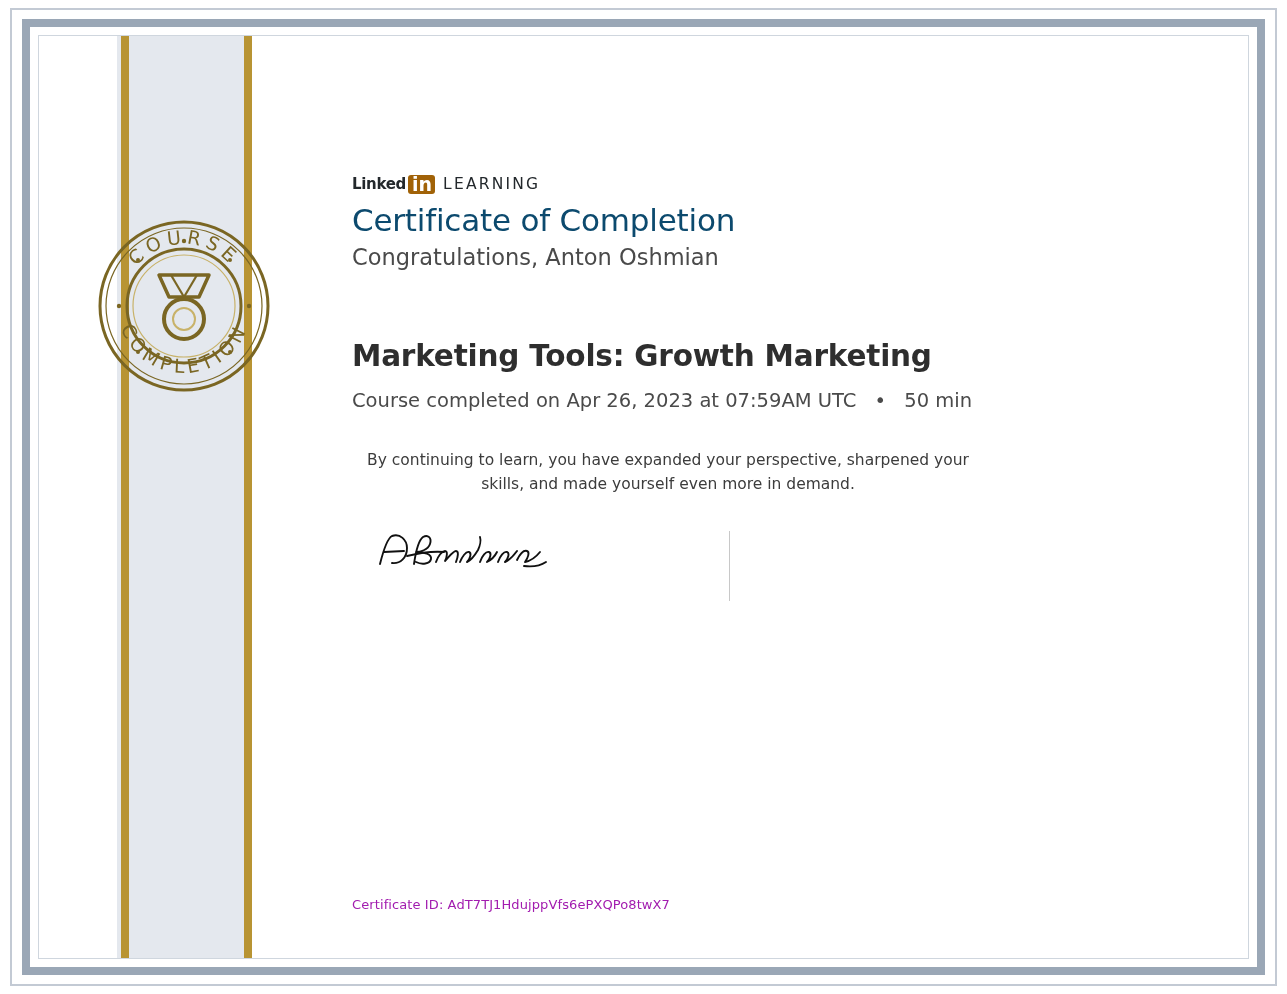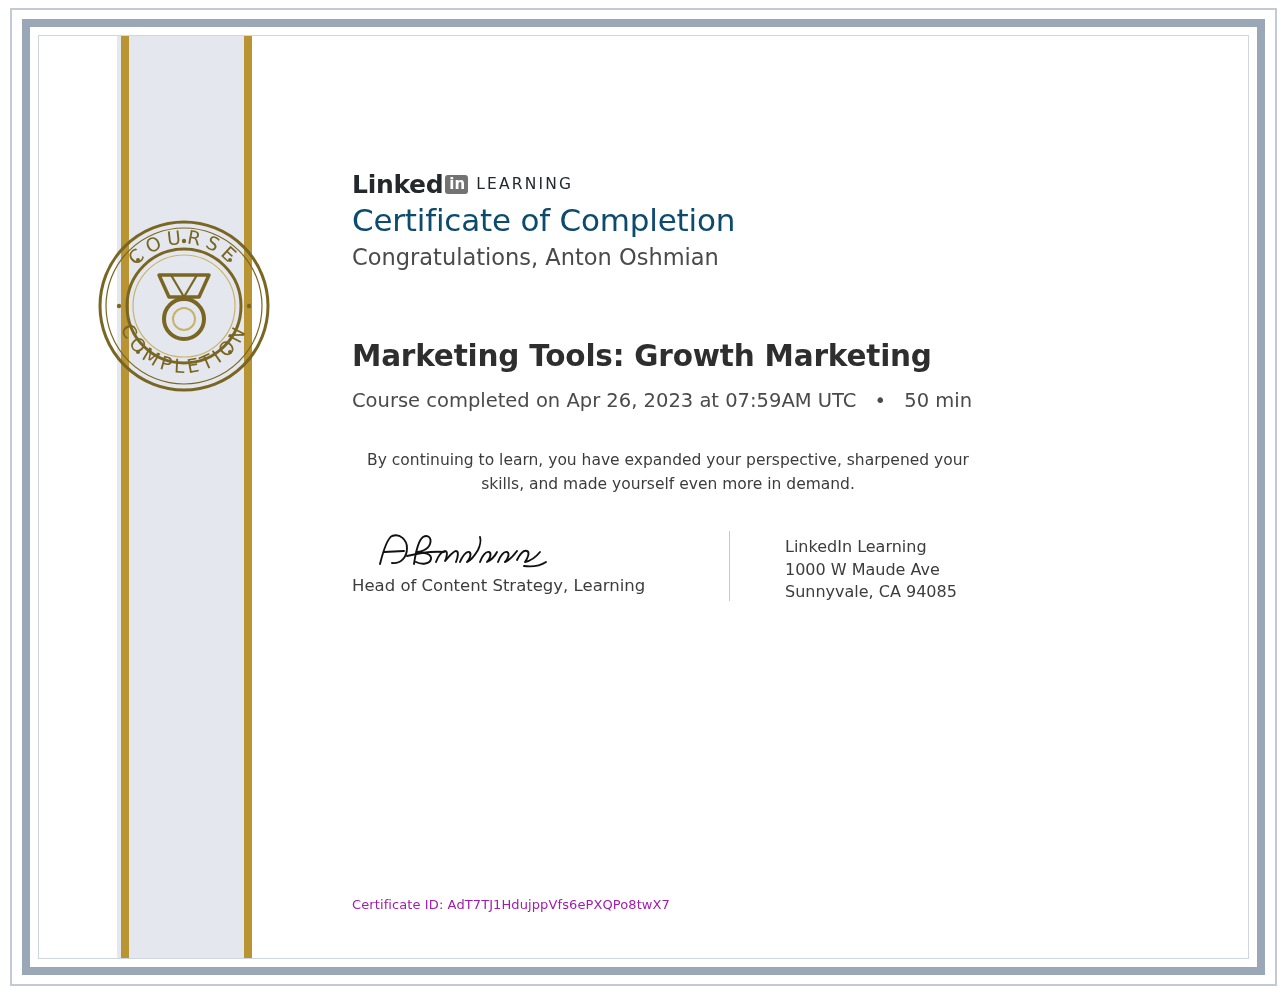--- a/index.html
+++ b/index.html
@@ -94,30 +94,30 @@
     position: absolute;
     top: 137px;
     left: 0;
     display: flex;
     align-items: center;
     height: 22px;
   }
   .brand-linkedin {
     font-family: "DejaVu Sans", "Liberation Sans", sans-serif;
     font-weight: bold;
-    font-size: 25px;
+    font-size: 15px;
     color: #23282c;
     letter-spacing: -0.3px;
   }
   .brand-in {
     display: inline-block;
-    background: #737373;
+    background: #a16207;
     color: #ffffff;
     font-weight: bold;
-    font-size: 15px;
+    font-size: 19px;
     line-height: 19px;
     height: 19px;
     padding: 0 3px 0 4px;
     border-radius: 3px;
     margin-left: 2px;
     font-family: "DejaVu Sans", "Liberation Sans", sans-serif;
   }
   .brand-learning {
     font-size: 15.5px;
     color: #23282c;
@@ -306,26 +306,20 @@
               <path d="M33 30 C 45 27, 58 25, 70 26"></path>
               <path d="M62 36 C 64 30, 68 25, 71 25 C 74 25, 73 31, 71 35 C 75 31, 79 25, 82 25 C 85 25, 84 31, 82 36"></path>
               <path d="M86 36 C 88 31, 92 25, 95 26 C 98 27, 96 33, 93 36 C 98 34, 101 29, 104 24 C 106 20, 107 14, 106 11"></path>
               <path d="M106 36 C 108 30, 112 25, 115 26 C 118 27, 116 33, 113 36 C 117 34, 121 30, 123 26"></path>
               <path d="M124 36 C 126 30, 130 25, 133 26 C 136 27, 134 33, 131 36 C 136 34, 140 29, 143 25"></path>
               <path d="M143 34 C 146 28, 150 24, 153 25 C 156 26, 154 32, 151 36 C 156 35, 162 31, 166 26"></path>
               <path d="M150 40 C 158 41, 166 40, 172 36"></path>
             </g>
           </svg>
         </div>
-        <div class="sig-title">Head of Content Strategy, Learning</div>
         <div class="sig-divider"></div>
-        <div class="address">
-          <div>LinkedIn Learning</div>
-          <div>1000 W Maude Ave</div>
-          <div>Sunnyvale, CA 94085</div>
-        </div>
       </div>
 
       <div class="cert-id">Certificate ID: AdT7TJ1HdujppVfs6ePXQPo8twX7</div>
 
     </div>
   </div>
 </div>
 
 </body></html>

